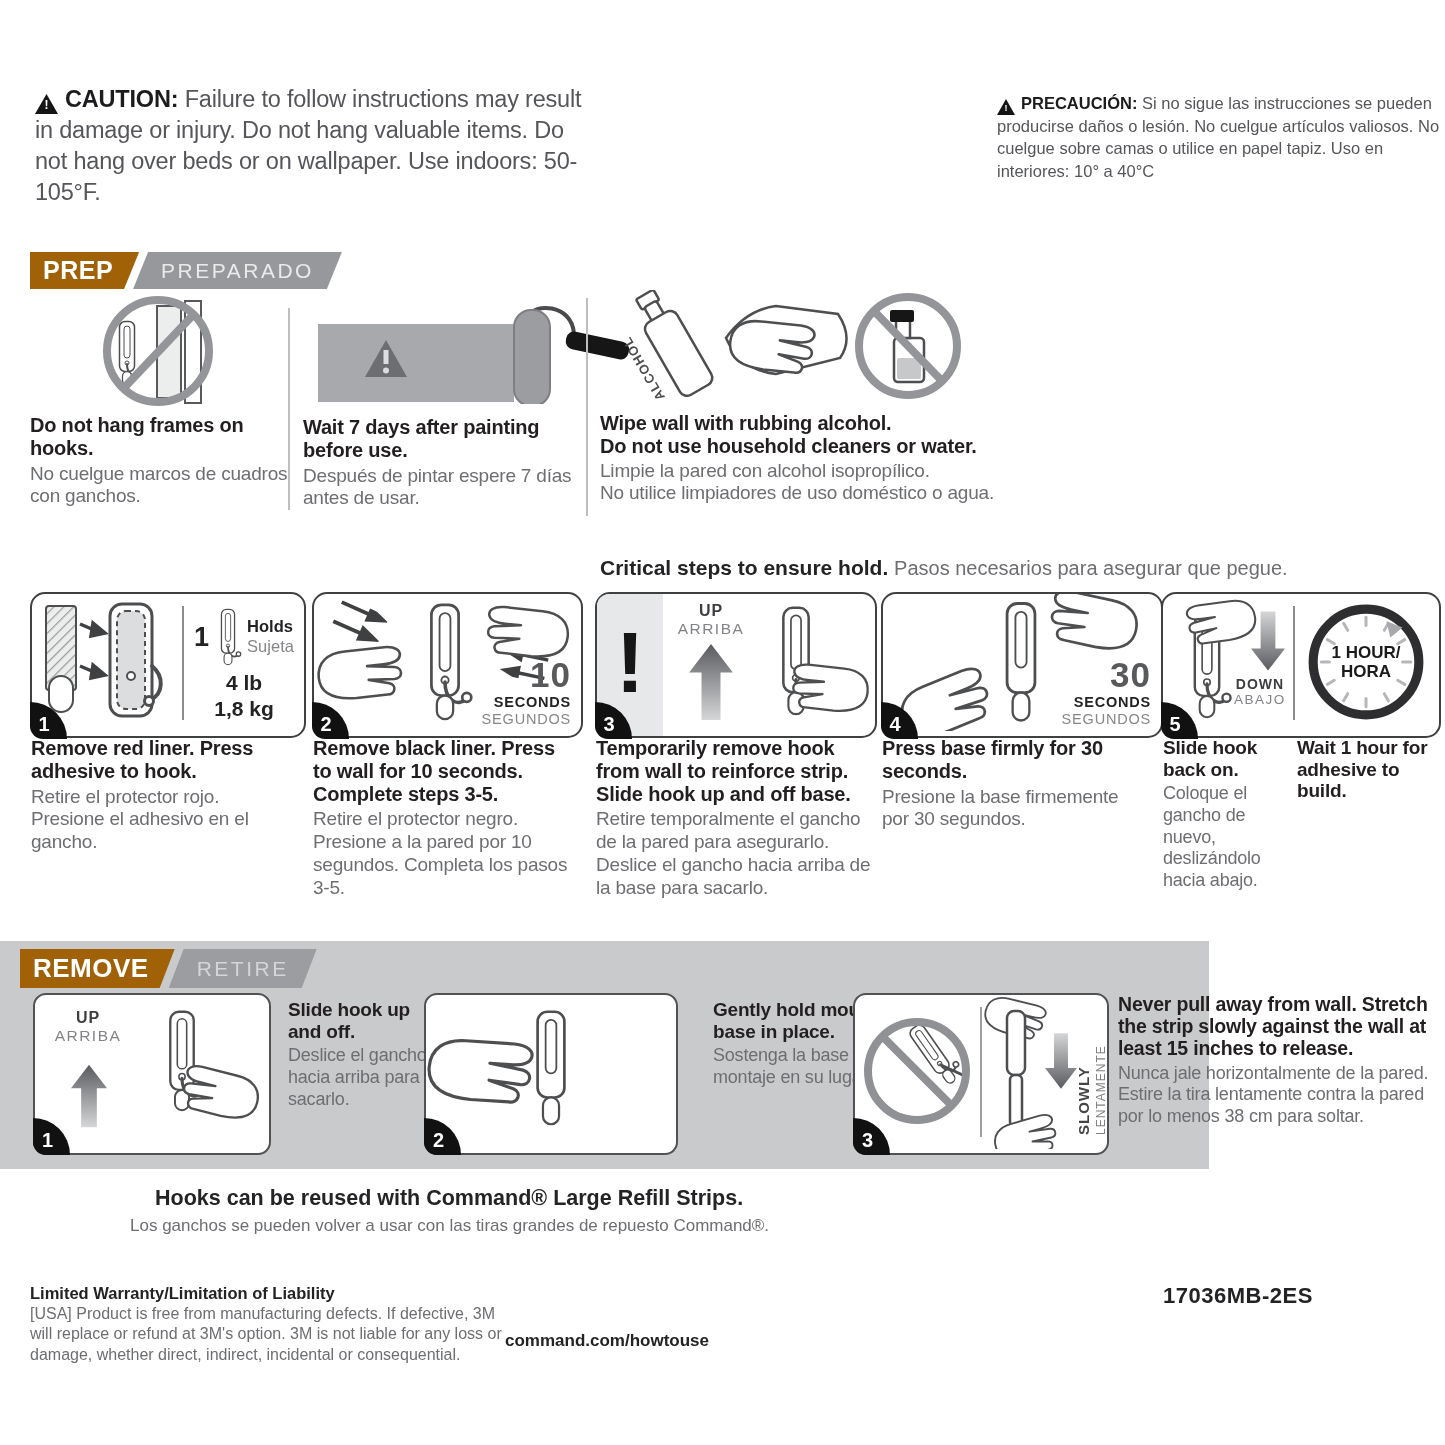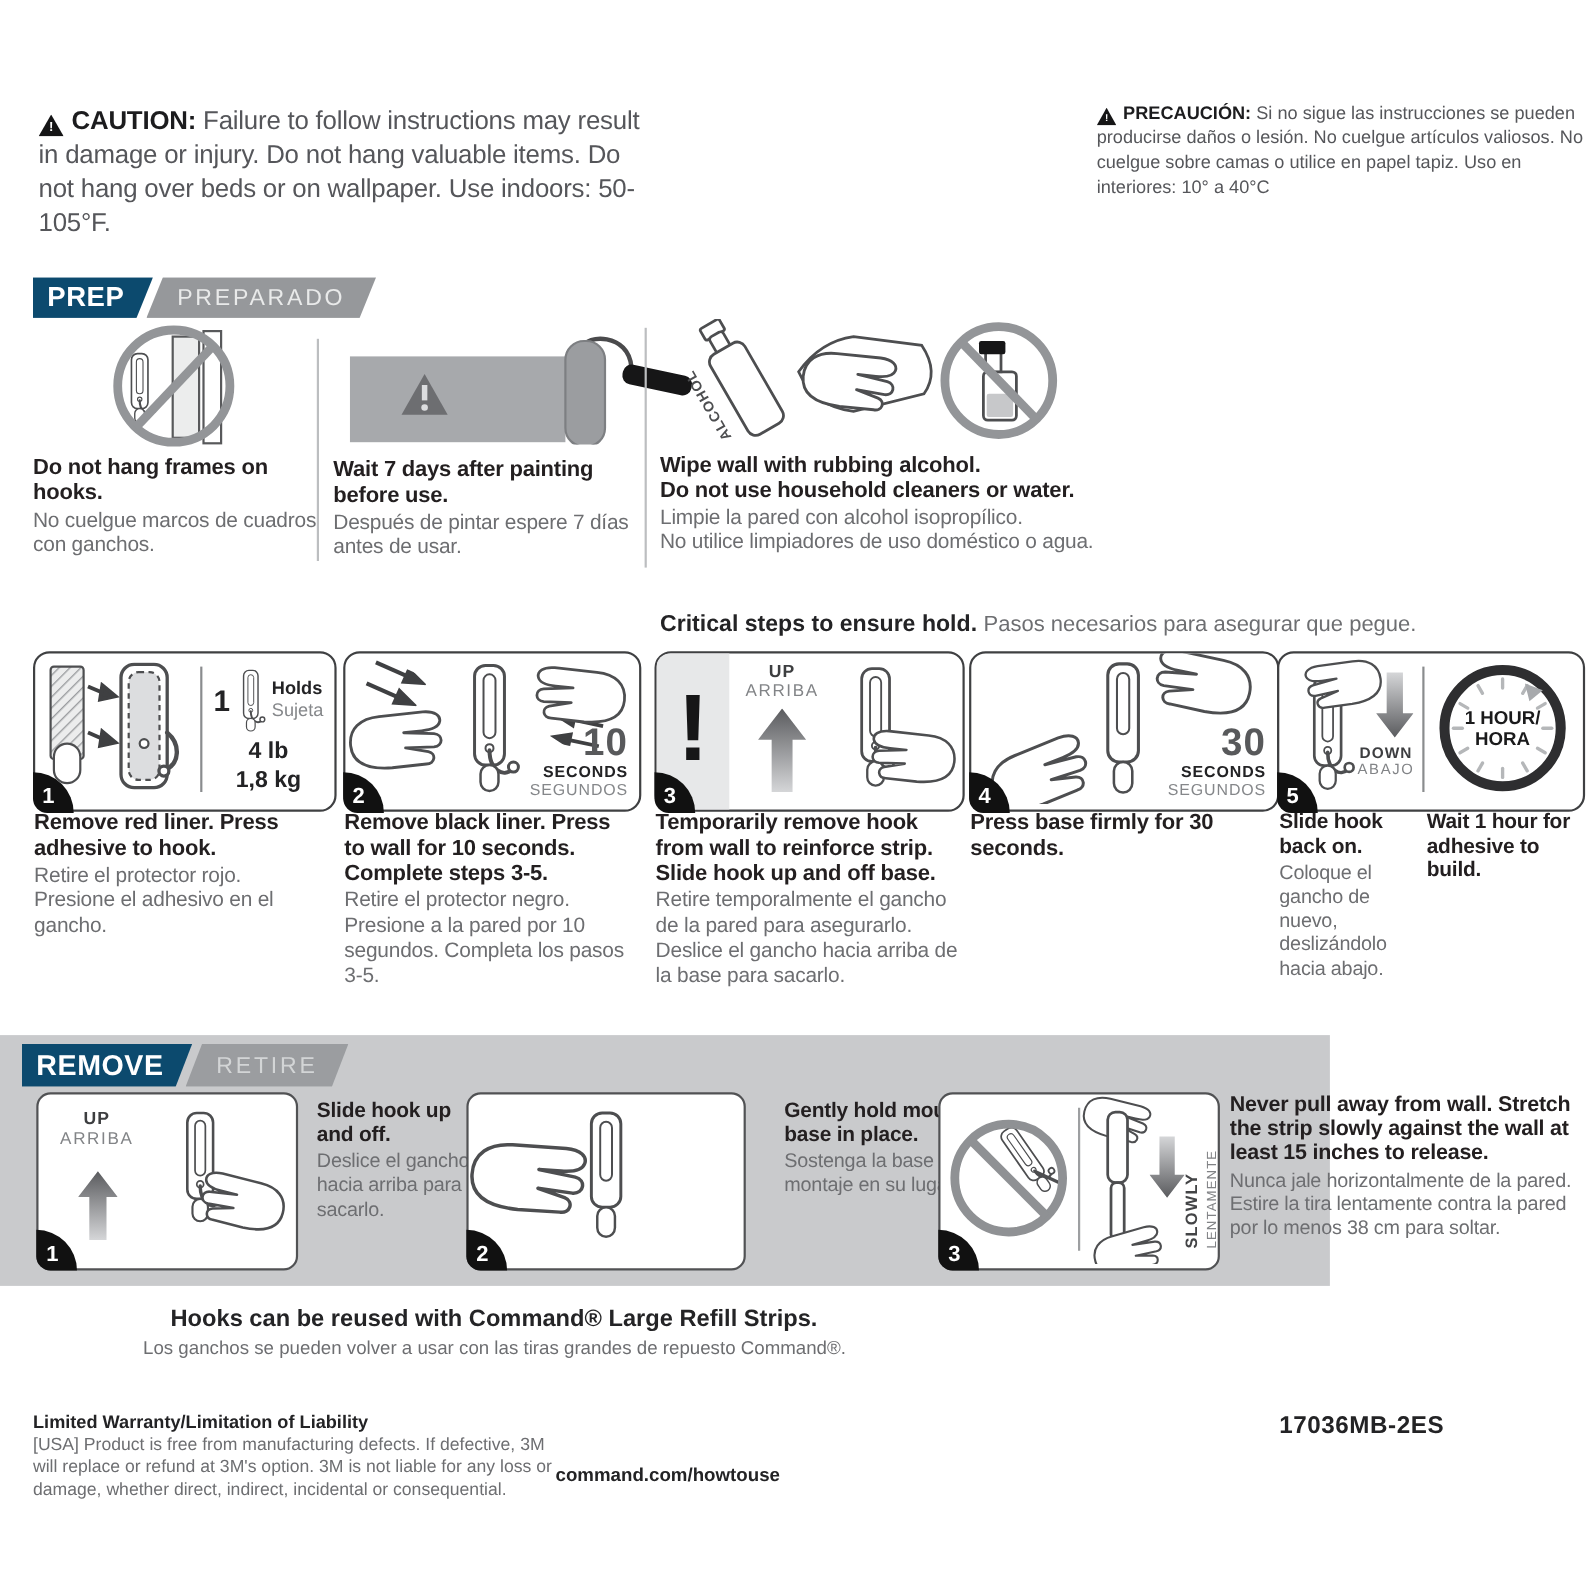--- a/index.html
+++ b/index.html
@@ -5,32 +5,32 @@
   html,body{margin:0;padding:0;background:#fff;}
   .page{position:relative;width:1445px;height:1445px;background:#fff;overflow:hidden;
         font-family:"Liberation Sans", sans-serif;color:#231f20;}
 
   
   .cap{position:absolute;}
   .cap .t{font-weight:700;font-size:20px;line-height:1.14;color:#231f20;letter-spacing:-0.2px;}
   .cap .s{font-size:19px;line-height:1.2;color:#6d6e71;margin-top:3px;letter-spacing:-0.2px;}
 
   
-  .caution-en{position:absolute;left:35px;top:94px;width:552px;font-size:23.5px;line-height:1.32;color:#55565a;letter-spacing:-0.2px;}
+  .caution-en{position:absolute;left:35px;top:84px;width:552px;font-size:23.5px;line-height:1.32;color:#55565a;letter-spacing:-0.2px;}
   .caution-en b{color:#1c1c1e;}
   .caution-es{position:absolute;left:997px;top:92px;width:452px;font-size:16.5px;line-height:1.35;color:#55565a;}
   .caution-es b{color:#1c1c1e;}
   .tri{display:inline-block;width:23px;height:20px;background:#151516;
        clip-path:polygon(50% 0,100% 100%,0 100%);color:#fff;font-weight:700;font-size:12px;
        line-height:23px;text-align:center;vertical-align:-2px;margin-right:7px;}
   .tri.small{width:18px;height:16px;font-size:9px;line-height:18px;margin-right:6px;}
 
   
   .sec-hdr{position:absolute;display:flex;height:37px;}
-  .hdr-black{background:#0c4a6e;color:#fff;font-weight:700;font-size:25px;letter-spacing:0.5px;
+  .hdr-black{background:#a16207;color:#fff;font-weight:700;font-size:25px;letter-spacing:0.5px;
              display:flex;align-items:center;padding:0 26px 0 13px;
              clip-path:polygon(0 0,100% 0,calc(100% - 15px) 100%,0 100%);}
   .hdr-gray{background:#96989b;color:#e9eaea;font-size:21px;letter-spacing:2.5px;
             display:flex;align-items:center;padding:0 28px;margin-left:-6px;
             clip-path:polygon(15px 0,100% 0,calc(100% - 15px) 100%,0 100%);}
   .remove-band .hdr-gray,.hdr-gray.on-band{background:#9b9da0;color:#d3d5d6;}
 
   .vline{position:absolute;width:1.5px;background:#bcbec0;}
 
   
@@ -301,20 +301,21 @@
     </svg>
     <div class="timer">
       <div class="v">30</div>
       <div class="u1">SECONDS</div>
       <div class="u2">SEGUNDOS</div>
     </div>
     <div class="badge">4</div>
   </div>
   <div class="cap" style="left:882px;top:737px;width:268px;">
     <div class="t">Press base firmly for 30 seconds.</div>
+    <div class="s">Presione la base firmemente por 30 segundos.</div>
   </div>
 
   <div class="panel" style="left:1161px;top:592px;width:276px;height:142px;">
     <svg class="abs" style="left:4px;top:2px;" width="90" height="134" viewBox="0 0 90 134">
       <use href="#hookfull" x="14" y="8" width="52" height="124"></use>
       <g transform="translate(84,-8) scale(-1,1) rotate(14)">
           <use href="#hand" width="84" height="50"></use>
         </g>
     </svg>
     <svg class="abs" style="left:88px;top:16px;" width="34" height="62" viewBox="0 0 46 80">

